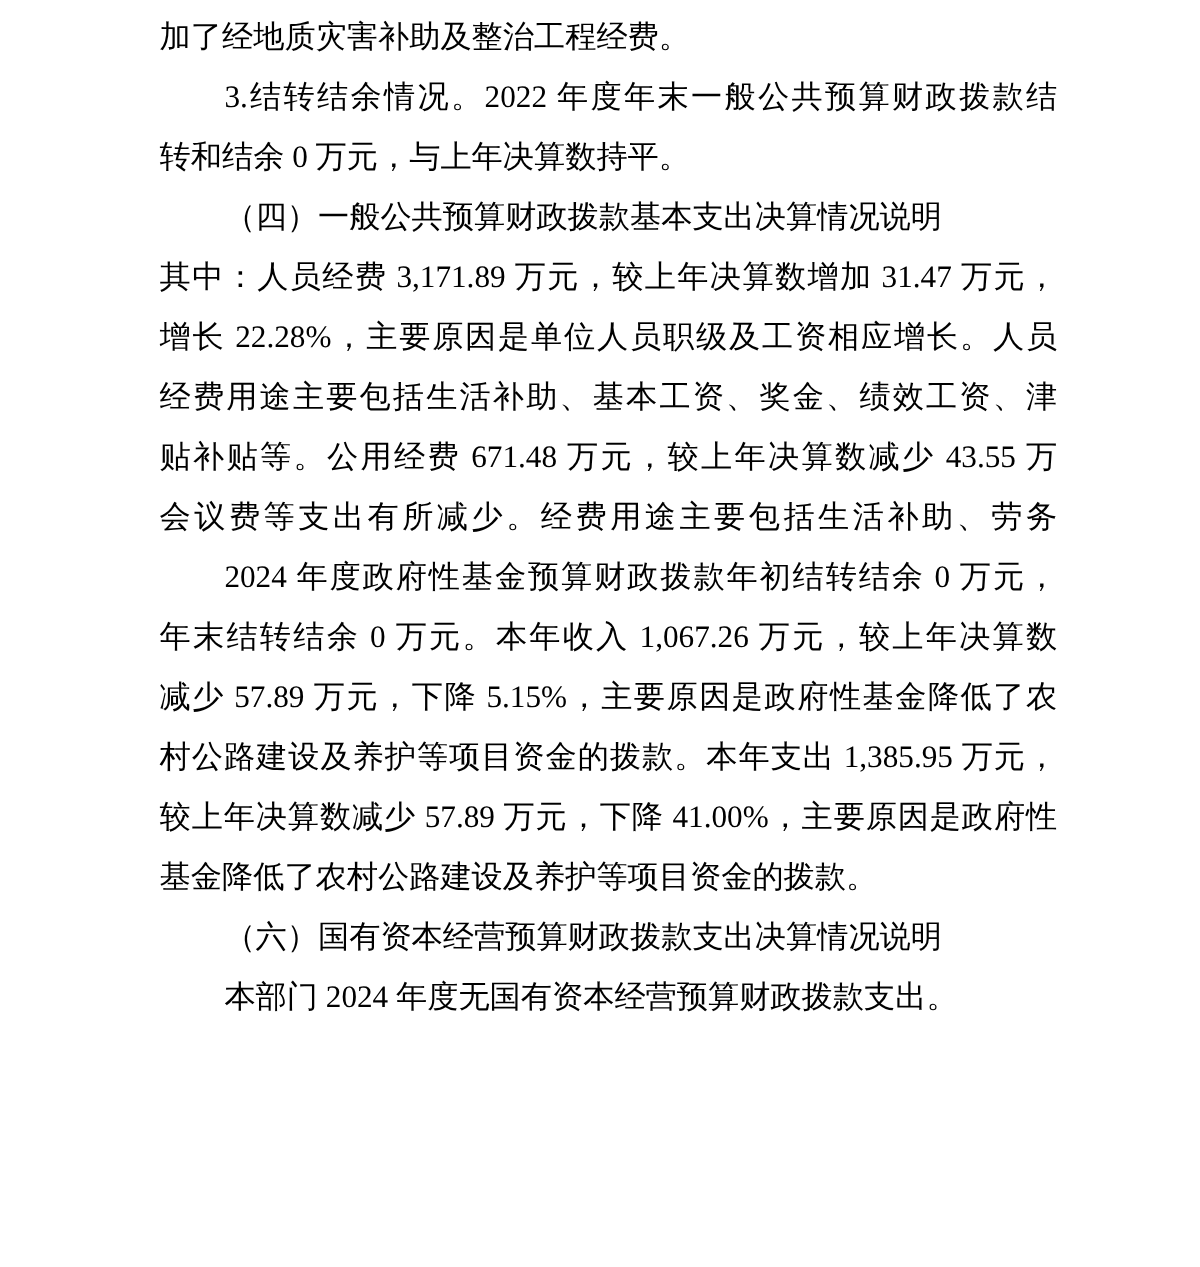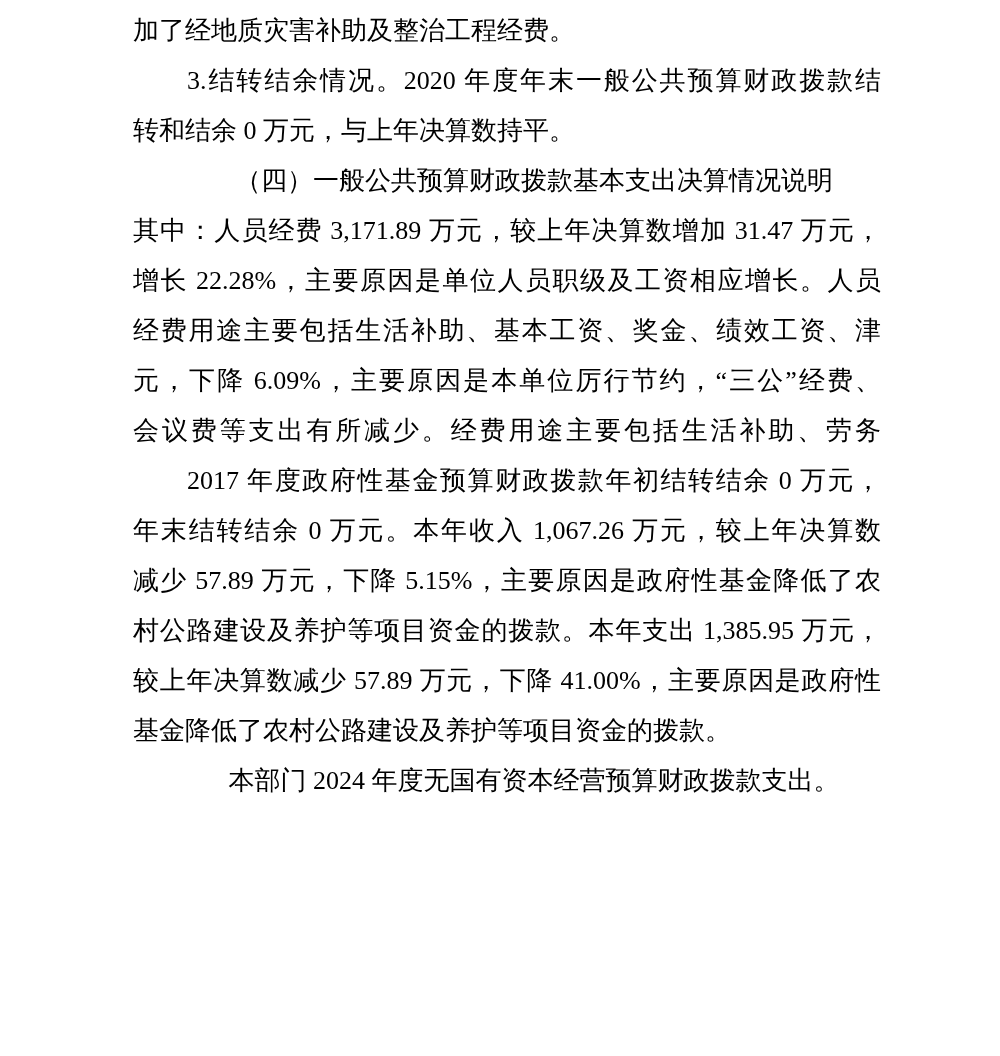--- a/index.html
+++ b/index.html
@@ -30,41 +30,41 @@
     text-align: left;
     color: #000000;
   }
   .line.justify {
     text-align: justify;
     text-align-last: justify;
     text-justify: inter-character;
   }
   .line.indent {
     text-indent: 54px;
-    text-align: center;
   }
   .line b {
     font-weight: normal;
   }
 </style>
 </head>
 <body>
 
 <div class="page">
   <div class="content" id="content">
       <div class="line"><span>加了经地质灾害补助及整治工程经费。</span></div>
-      <div class="line indent justify"><b>3.结转结余情况。</b><span>2020 年度年末一般公共预算财政拨款结</span></div>
+      <div class="line indent justify"><b>3.结转结余情况。</b><span>2022 年度年末一般公共预算财政拨款结</span></div>
       <div class="line"><span>转和结余 0 万元，与上年决算数持平。</span></div>
       <div class="line indent"><span>（四）一般公共预算财政拨款基本支出决算情况说明</span></div>
       <div class="line justify"><span>其中：人员经费 3,171.89 万元，较上年决算数增加 31.47 万元，</span></div>
       <div class="line justify"><span>增长 22.28%，主要原因是单位人员职级及工资相应增长。人员</span></div>
       <div class="line justify"><span>经费用途主要包括生活补助、基本工资、奖金、绩效工资、津</span></div>
-      <div class="line justify"><span>元，下降 6.09%，主要原因是本单位厉行节约，“三公”经费、</span></div>
+      <div class="line justify"><span>贴补贴等。公用经费 671.48 万元，较上年决算数减少 43.55 万</span></div>
       <div class="line justify"><span>会议费等支出有所减少。经费用途主要包括生活补助、劳务</span></div>
-      <div class="line indent justify"><span>2017 年度政府性基金预算财政拨款年初结转结余 0 万元，</span></div>
+      <div class="line indent justify"><span>2024 年度政府性基金预算财政拨款年初结转结余 0 万元，</span></div>
       <div class="line justify"><span>年末结转结余 0 万元。本年收入 1,067.26 万元，较上年决算数</span></div>
       <div class="line justify"><span>减少 57.89 万元，下降 5.15%，主要原因是政府性基金降低了农</span></div>
       <div class="line justify"><span>村公路建设及养护等项目资金的拨款。本年支出 1,385.95 万元，</span></div>
       <div class="line justify"><span>较上年决算数减少 57.89 万元，下降 41.00%，主要原因是政府性</span></div>
       <div class="line"><span>基金降低了农村公路建设及养护等项目资金的拨款。</span></div>
+      <div class="line indent"><span>（六）国有资本经营预算财政拨款支出决算情况说明</span></div>
       <div class="line indent"><span>本部门 2024 年度无国有资本经营预算财政拨款支出。</span></div>
     </div>
 </div>
 
 </body></html>

